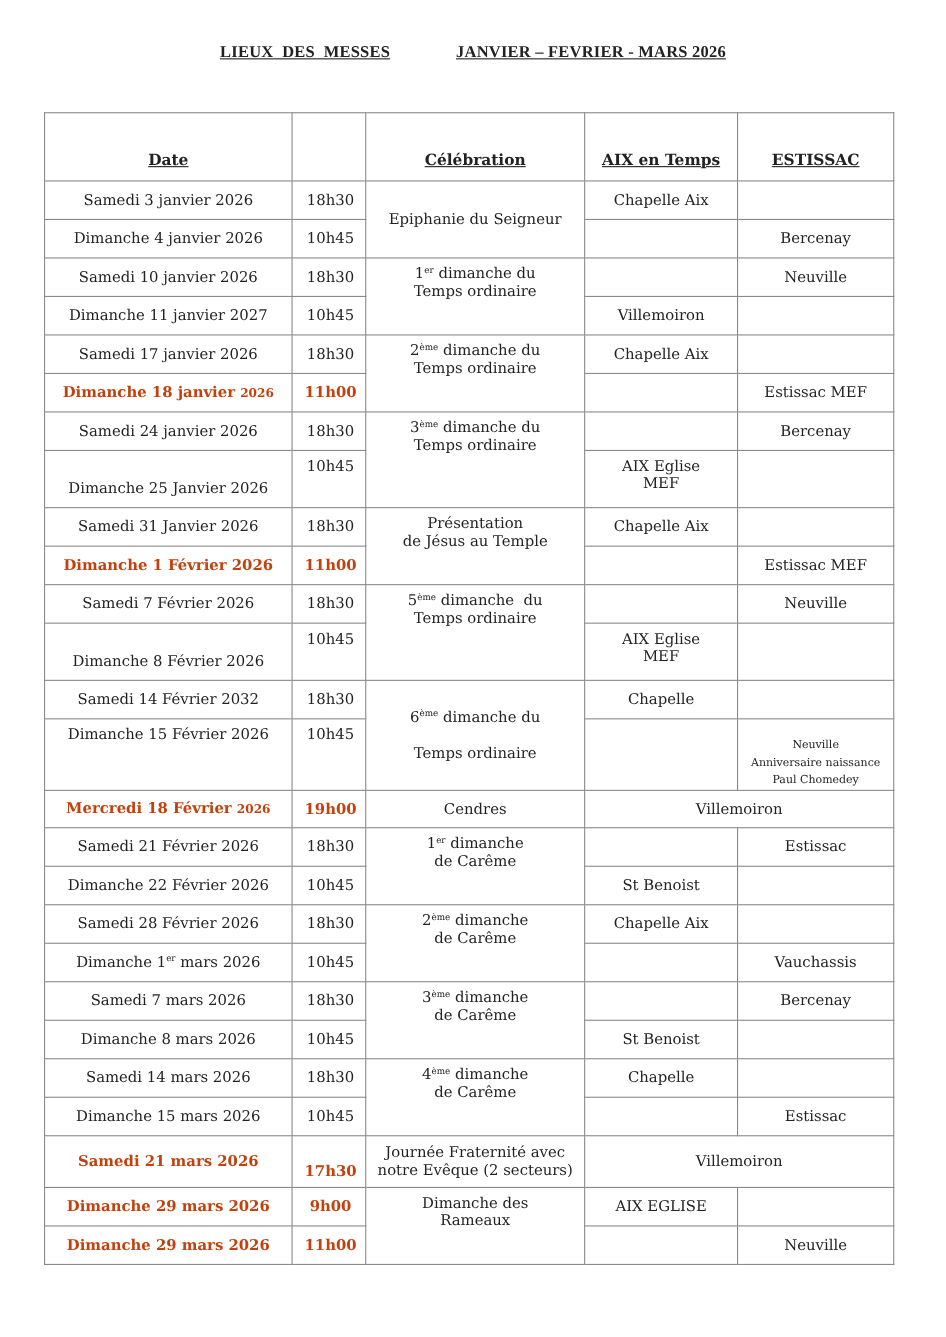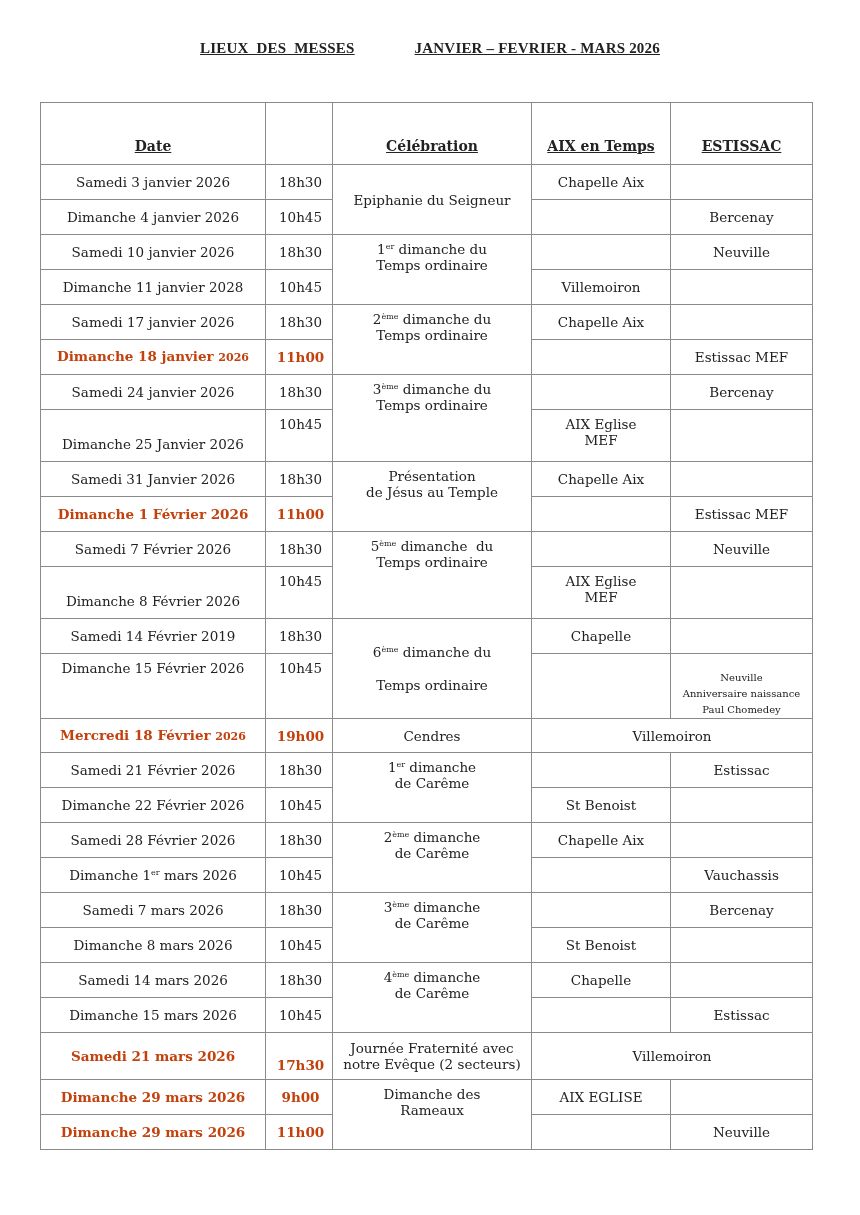--- a/index.html
+++ b/index.html
@@ -94,21 +94,21 @@
     <td class="time">18h30</td>
     <td class="cel" rowspan="2">
       <span>1</span><sup>er</sup><span> dimanche du</span><br>
       <span>Temps ordinaire</span>
     </td>
     <td></td>
     <td>Neuville</td>
   </tr>
 
   <tr style="height:35px">
-    <td class="date">Dimanche 11 janvier 2028</td>
+    <td class="date">Dimanche 11 janvier 2027</td>
     <td class="time">10h45</td>
     <td>Villemoiron</td>
     <td></td>
   </tr>
 
   <tr style="height:35px">
     <td class="date">Samedi 17 janvier 2026</td>
     <td class="time">18h30</td>
     <td class="cel" rowspan="2">
       <span>2</span><sup>ème</sup><span> dimanche du</span><br>
@@ -173,21 +173,21 @@
   </tr>
 
   <tr style="height:52px">
     <td class="date" style="vertical-align:bottom;padding-bottom:9px">Dimanche 8 Février 2026</td>
     <td class="time top">10h45</td>
     <td class="top"><span>AIX Eglise</span><br><span>MEF</span></td>
     <td></td>
   </tr>
 
   <tr style="height:35px">
-    <td class="date">Samedi 14 Février 2019</td>
+    <td class="date">Samedi 14 Février 2032</td>
     <td class="time">18h30</td>
     <td class="cel mid" rowspan="2">
       <div class="cel-gap" style=""><span>6</span><sup>ème</sup><span> dimanche du</span></div>
       <div class="cel-gap">Temps ordinaire</div>
     </td>
     <td>Chapelle</td>
     <td></td>
   </tr>
 
   <tr style="height:65px">

